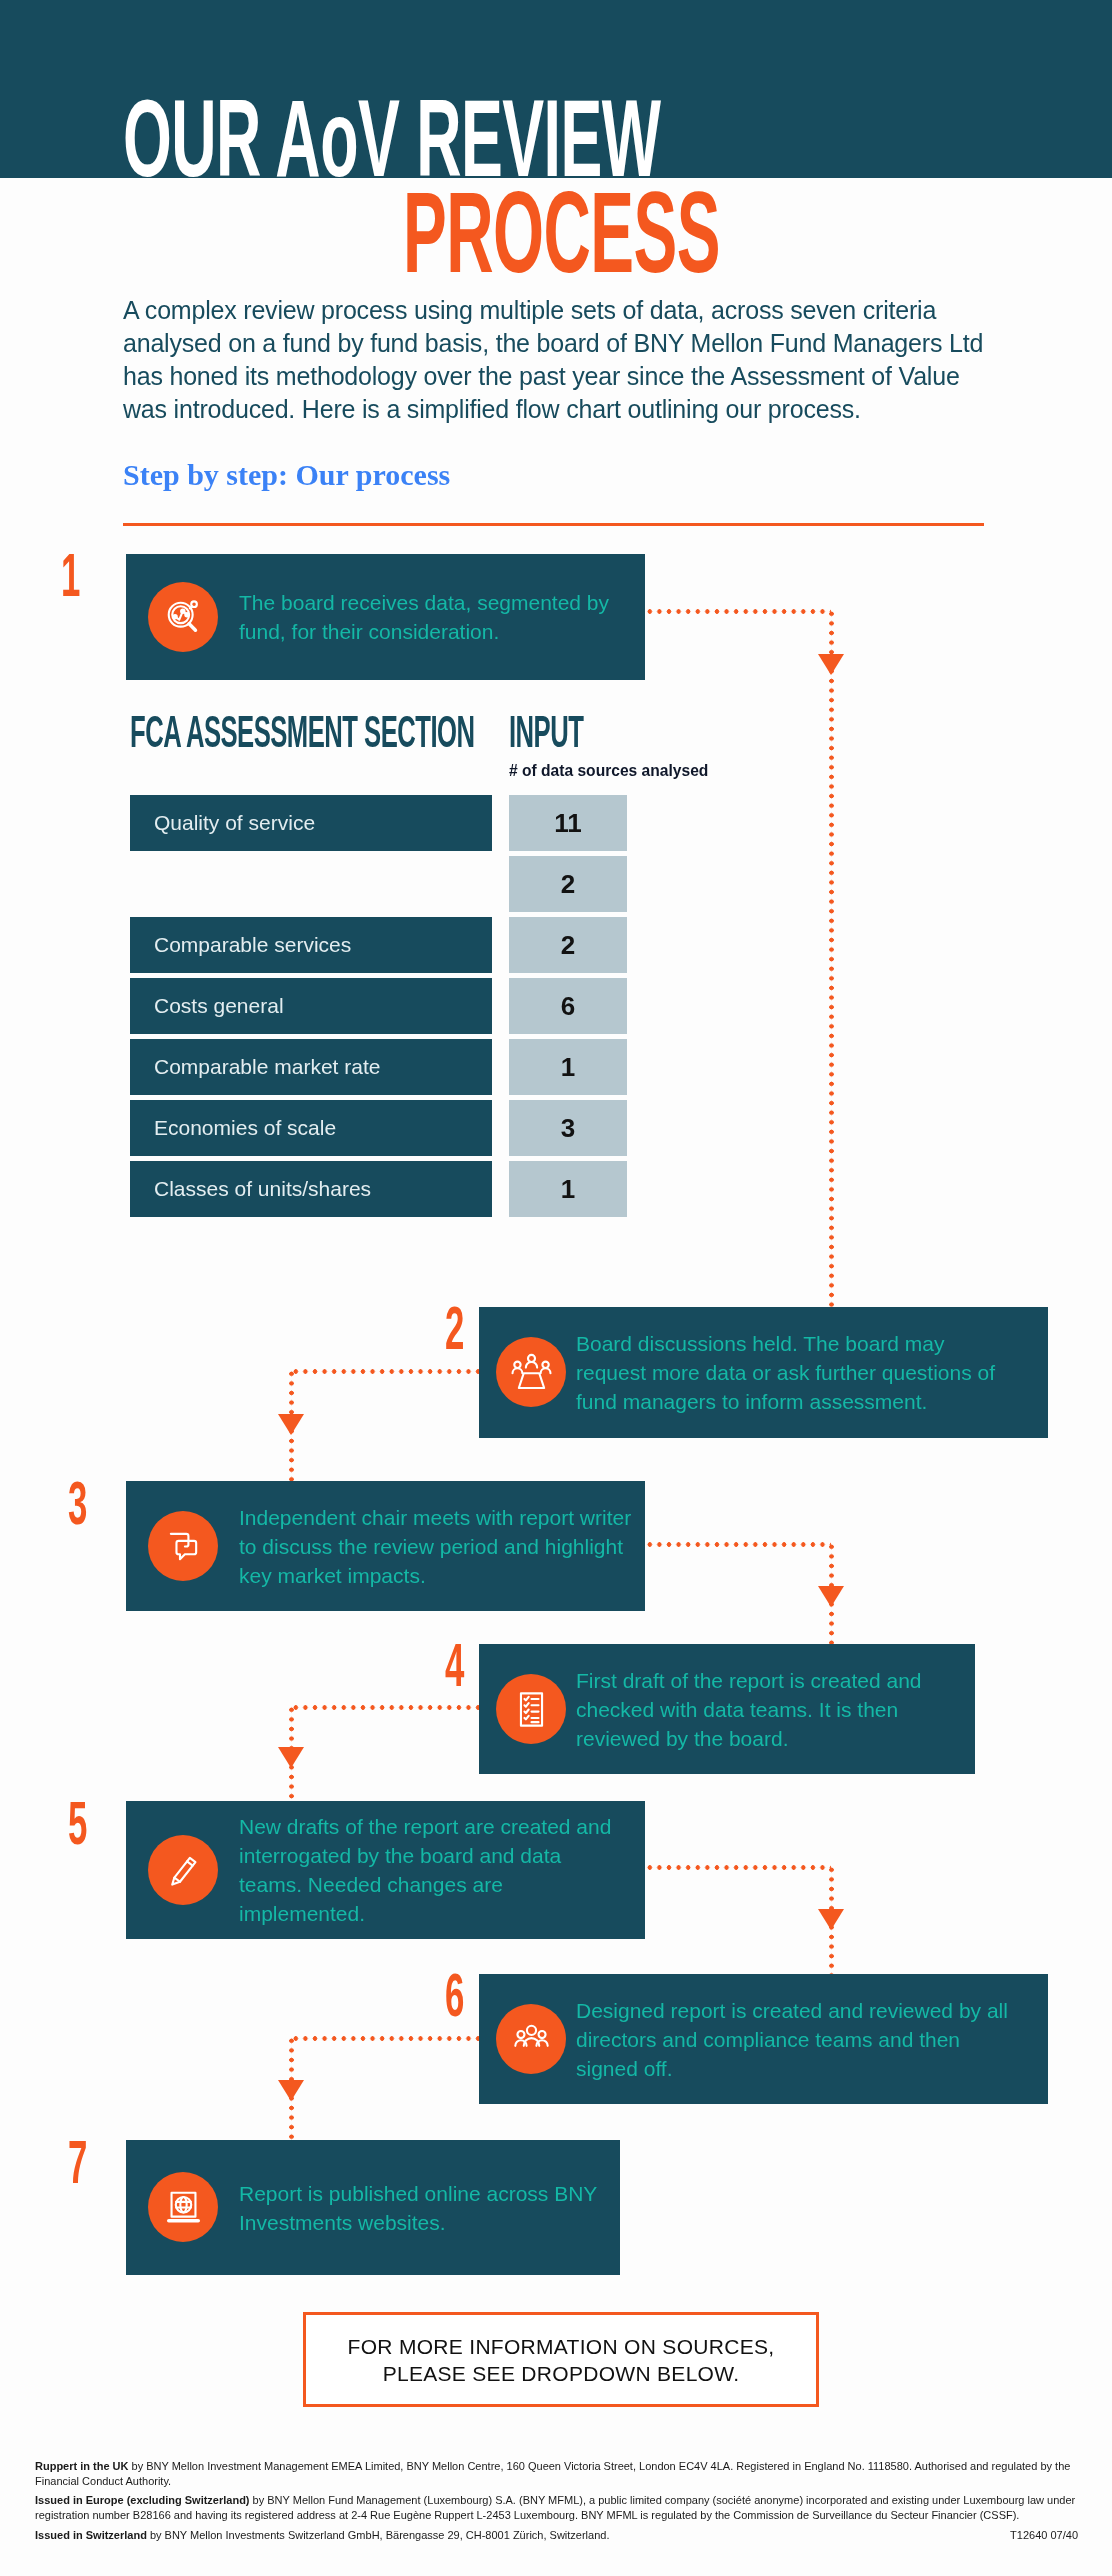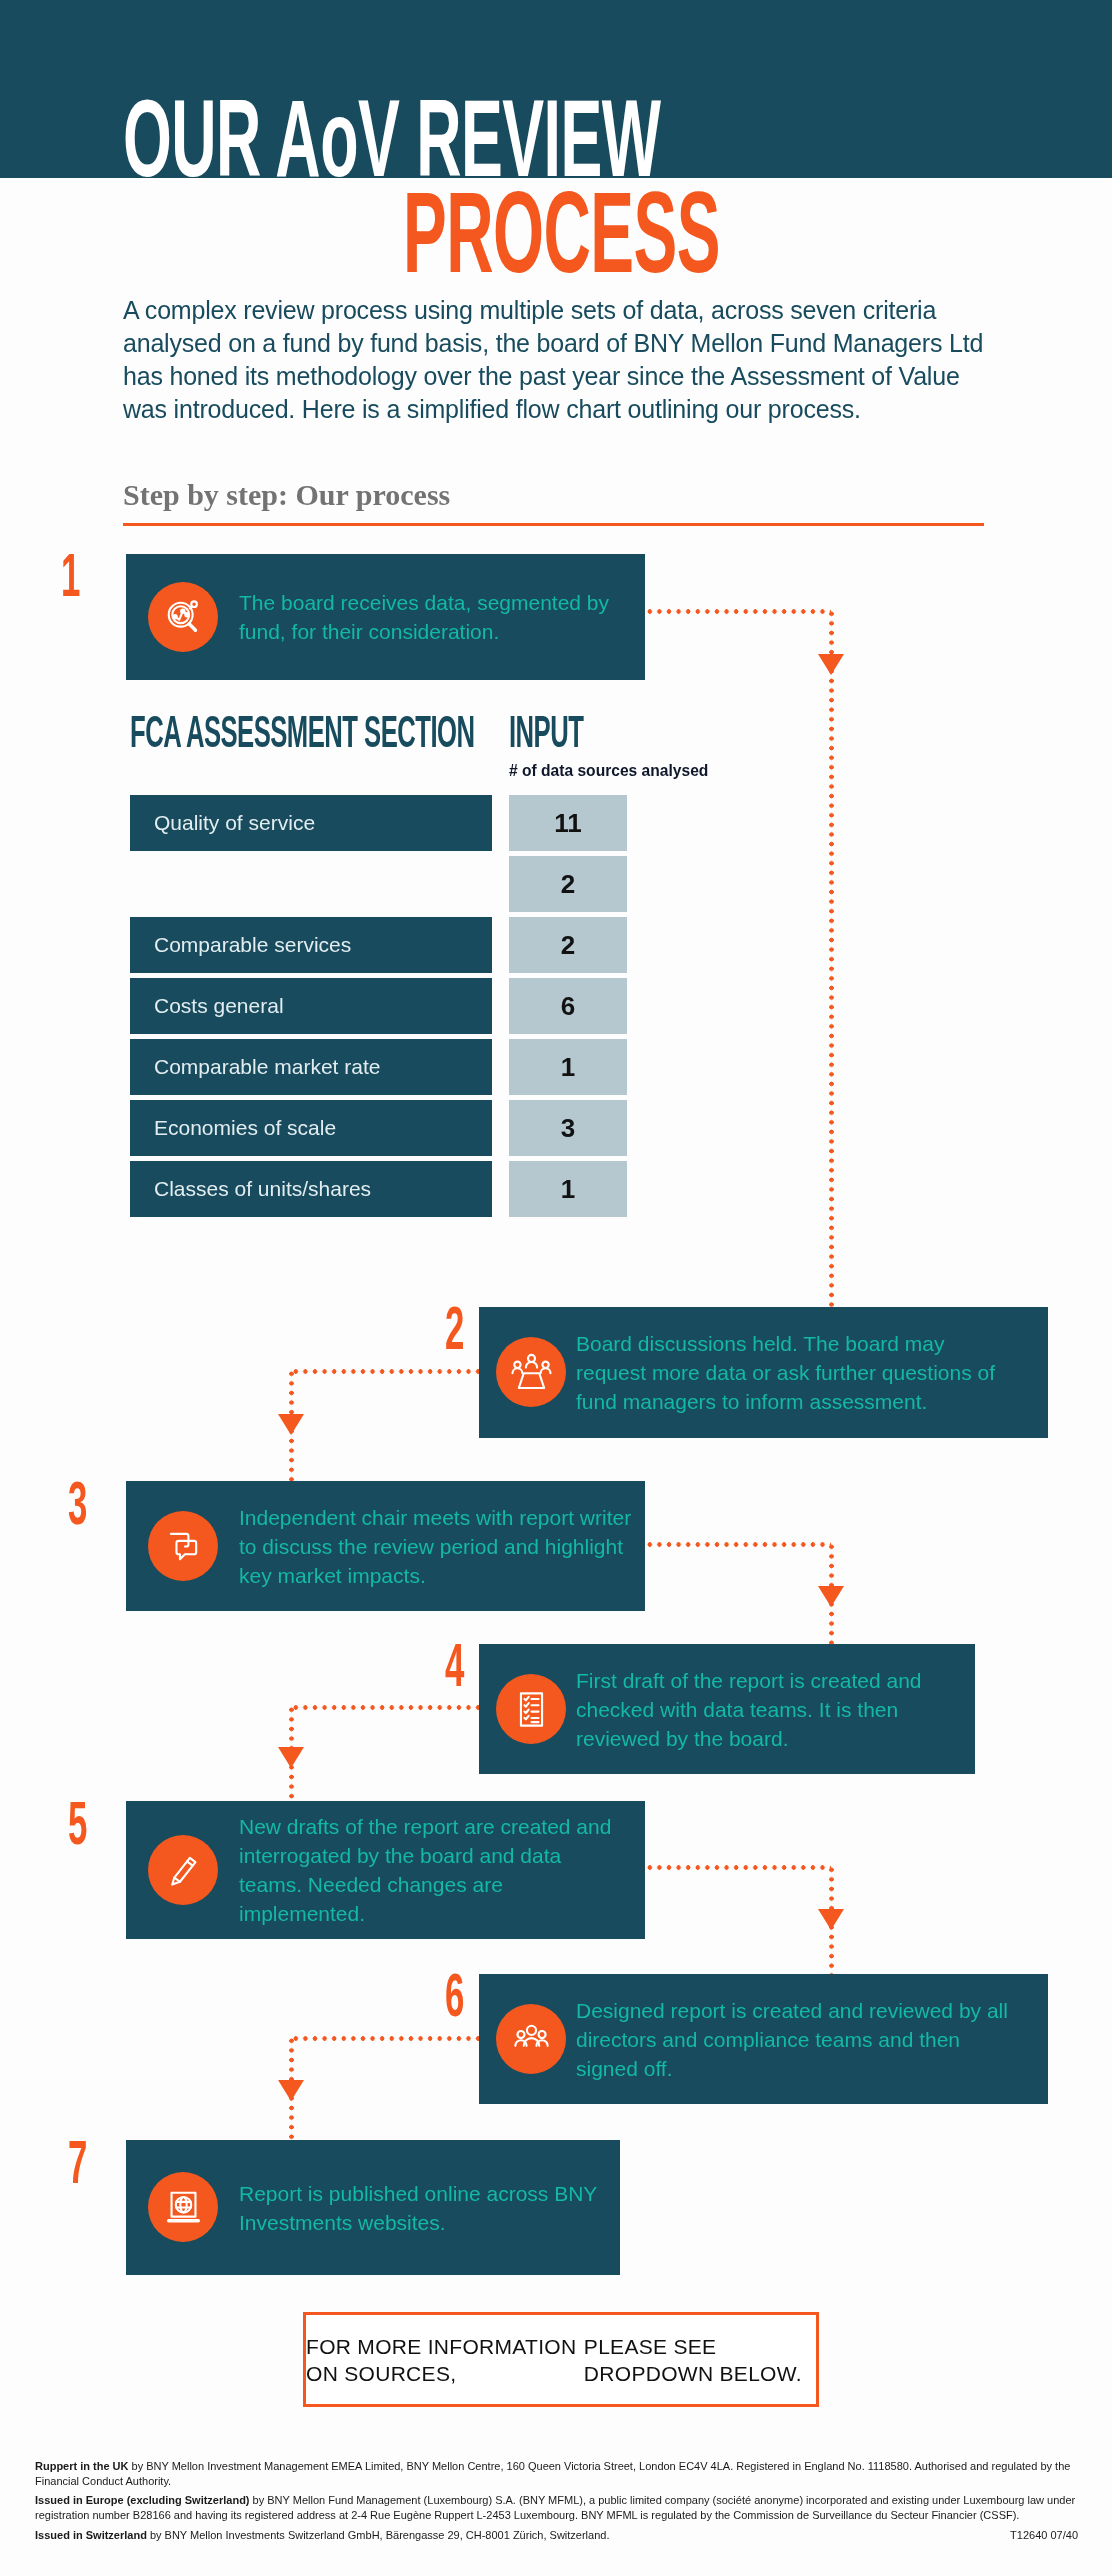--- a/index.html
+++ b/index.html
@@ -8,21 +8,21 @@
 
   .band { position:absolute; left:0; top:0; width:1113px; height:178px; background:#174B5D; }
 
   .cond { display:inline-block; transform:scaleX(0.57); transform-origin:left top; white-space:nowrap; font-weight:800; letter-spacing:-0.9px; }
 
   .title1 { position:absolute; left:123px; top:96px; font-size:110px; line-height:83px; color:#ffffff; }
   .title2 { position:absolute; left:403px; top:188px; font-size:115px; line-height:89px; color:#F4581F; }
 
   .intro { position:absolute; left:123px; top:294px; width:887px; font-size:25px; line-height:33px; color:#174B5D; letter-spacing:-0.2px; }
 
-  .section-heading { position:absolute; left:123px; top:478px; font-family:"Liberation Serif", serif; font-size:30px; color:#737373; }
+  .section-heading { position:absolute; left:123px; top:458px; font-family:"Liberation Serif", serif; font-size:30px; color:#3b82f6; }
   .rule { position:absolute; left:123px; top:523px; width:861px; height:2.6px; background:#F4581F; }
 
   .step-num { position:absolute; font-size:61px; line-height:54px; color:#F4581F; }
 
   .step-box { position:absolute; background:#174B5D; display:flex; align-items:center; }
   .icon-circle { position:absolute; width:70px; height:70px; border-radius:50%; background:#F4581F; display:flex; align-items:center; justify-content:center; }
   .icon-circle svg { width:45px; height:45px; }
   .step-text { position:absolute; color:#14b8a6; font-size:21px; line-height:29px; }
 
   .tbl-h1 { position:absolute; left:130px; top:711px; font-size:45px; line-height:42px; color:#174B5D; }
@@ -35,21 +35,21 @@
   .dot-h { position:absolute; height:5.2px;
     background-image:radial-gradient(circle, #F4581F 2.1px, rgba(0,0,0,0) 2.6px);
     background-size:9.6px 5.2px; background-repeat:repeat-x; background-position:left center; }
   .dot-v { position:absolute; width:5.2px;
     background-image:radial-gradient(circle, #F4581F 2.1px, rgba(0,0,0,0) 2.6px);
     background-size:5.2px 9.6px; background-repeat:repeat-y; background-position:center top; }
   .arrowhead { position:absolute; width:0; height:0;
     border-left:13px solid transparent; border-right:13px solid transparent; border-top:21px solid #F4581F; }
 
   .info-box { position:absolute; left:303px; top:2312px; width:516px; height:95px; border:3.5px solid #F4581F; background:#fff;
-    display:flex; flex-direction:row; align-items:center; justify-content:center; }
+    display:flex; flex-direction:column; align-items:center; justify-content:center; }
   .info-box div { font-size:21px; line-height:27px; letter-spacing:0.3px; color:#111; }
 
   .footer { position:absolute; left:35px; top:2459px; width:1043px; font-size:11px; line-height:15px; color:#1a1a1a; }
   .footer p { margin:0 0 4.3px 0; }
   .footer .ref { position:absolute; right:0; bottom:4.3px; }
 </style>
 </head>
 <body>
 
 <div class="page">

